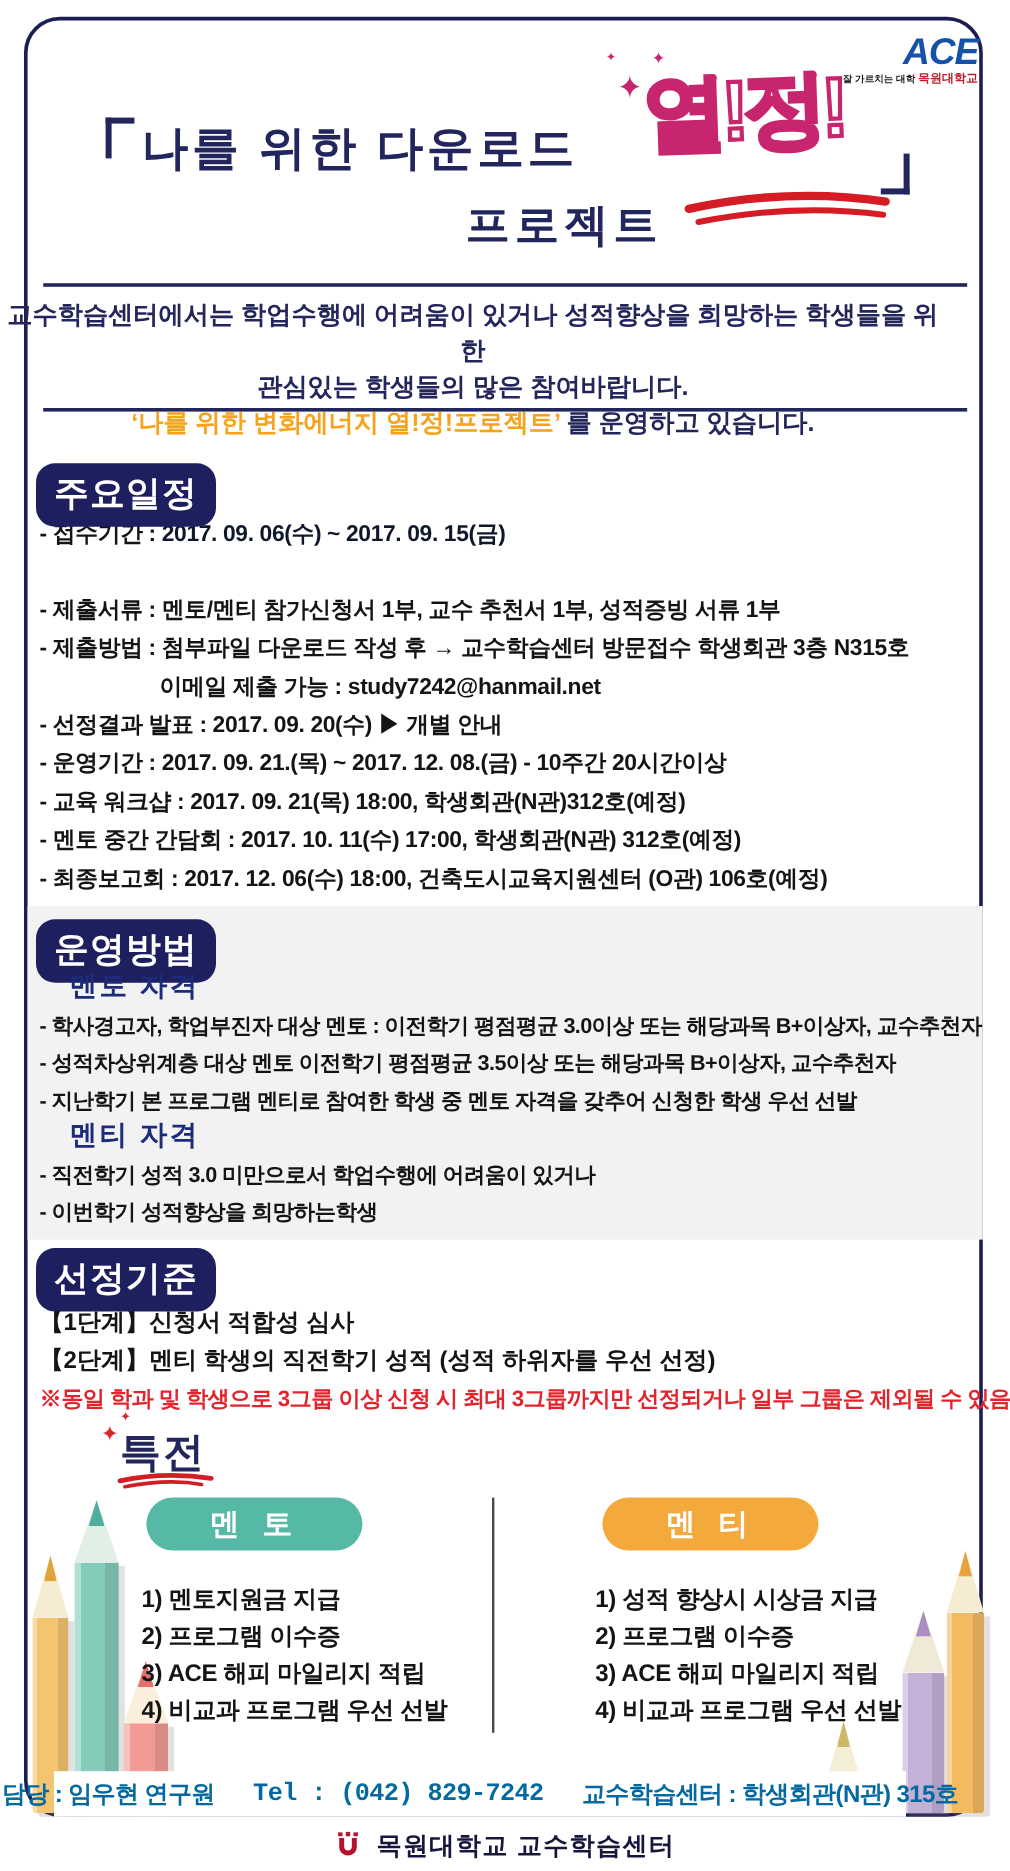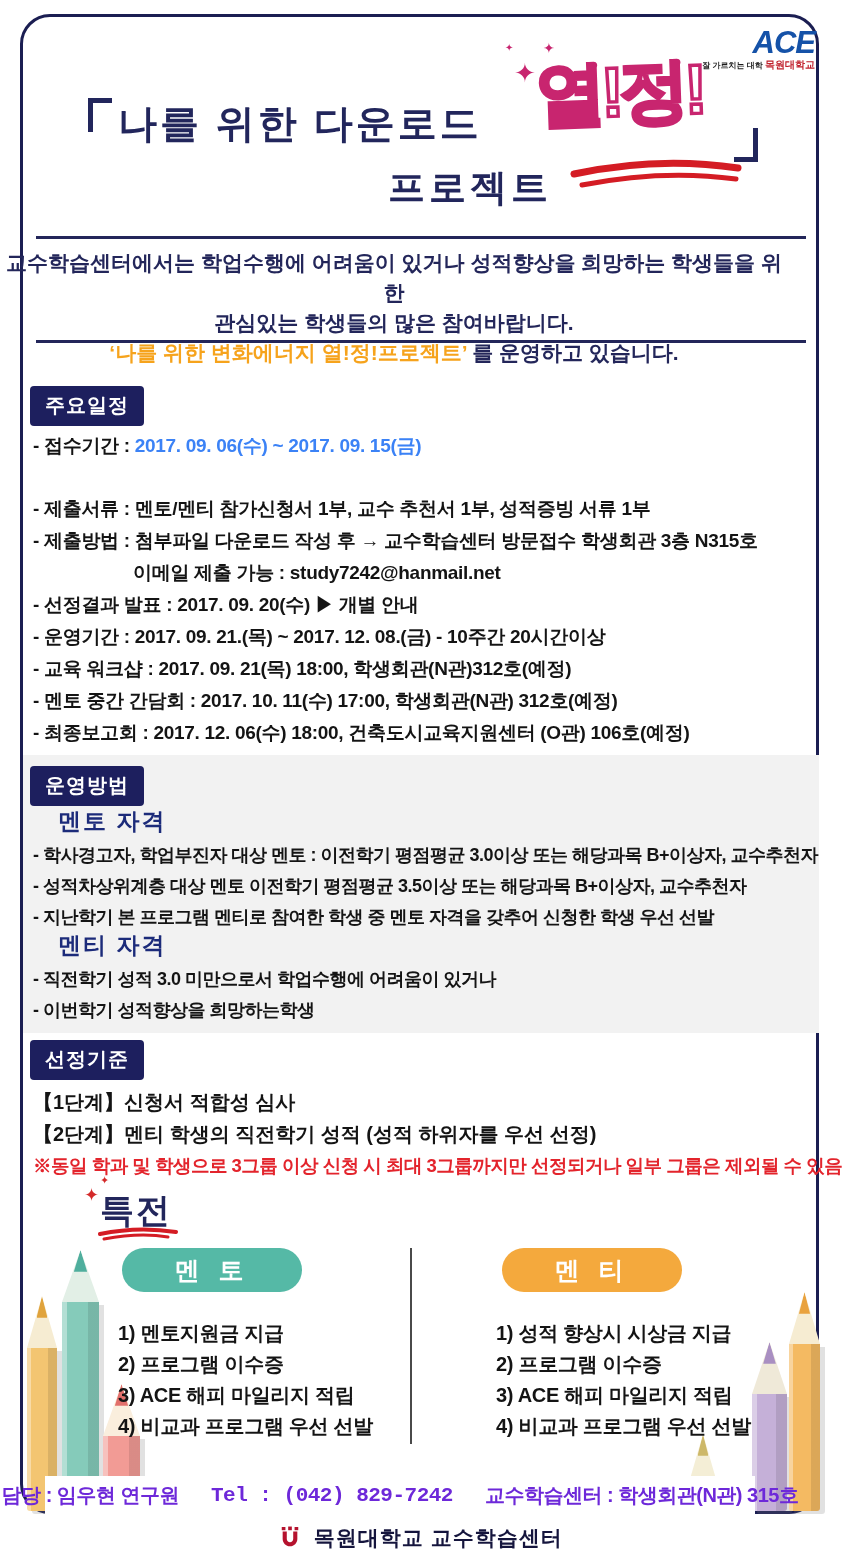--- a/index.html
+++ b/index.html
@@ -39,29 +39,29 @@
   .hr { position:absolute; left:36px; width:770px; height:3px; background:#23265a; }
   .hr1 { top:236px; } .hr2 { top:340px; }
 
   
   .intro { position:absolute; left:0; top:248px; width:788px; text-align:center;
     font-size:21px; font-weight:700; color:#23265a; line-height:30px; }
   .intro .hl { color:#f6a31c; }
 
   
   .pill { position:absolute; left:30px; background:#1d1f5e; color:#fff; font-weight:800;
-    font-size:20px; padding:6px 15px 7px; border-radius:4px; letter-spacing:1px; z-index:2; }
+    font-size:29px; padding:6px 15px 7px; border-radius:16px; letter-spacing:1px; z-index:2; }
   .pill-schedule { top:386px; } .pill-operation { top:766px; } .pill-criteria { top:1040px; }
 
   
   .schedule-list { position:absolute; left:33px; top:430px; list-style:none;
     font-size:19px; font-weight:700; color:#141414; line-height:32px; letter-spacing:-0.3px; white-space:nowrap; }
   .schedule-list li.first { margin-bottom:31px; }
   .schedule-list li.indent { padding-left:100px; }
-  .schedule-list .red { color:#3b82f6; }
+  .schedule-list .red { color:#0f172a; }
 
   
   .gray-box { position:absolute; left:23px; top:755px; width:796px; height:278px; background:#f2f2f2; z-index:0; }
   .qual-title { position:absolute; left:58px; font-size:23px; font-weight:800; color:#1c2b7a; z-index:2; letter-spacing:2px; }
   .qt-mentor { top:806px; } .qt-mentee { top:930px; }
   .qual-list { position:absolute; left:33px; list-style:none; font-size:18px; font-weight:700;
     color:#141414; line-height:31px; letter-spacing:-0.5px; white-space:nowrap; z-index:2; }
   .ql-mentor { top:840px; } .ql-mentee { top:964px; }
 
   
@@ -89,21 +89,21 @@
   .p-tip { height:52px; background:var(--wood); clip-path:polygon(50% 0,100% 100%,0 100%); position:relative; }
   .p-tip::after { content:""; position:absolute; left:32%; right:32%; top:0; height:42%;
     background:var(--lead); clip-path:polygon(50% 0,100% 100%,0 100%); }
   .p-body { flex:1; background:var(--body); border-radius:0 0 3px 3px;
     background-image:linear-gradient(90deg, rgba(255,255,255,.38) 0 14%, rgba(255,255,255,0) 14% 70%, rgba(0,0,0,.10) 70%);
     box-shadow:5px 3px 0 rgba(120,120,120,.22); }
 
   
   .footer-bar { position:absolute; left:45px; top:1476px; width:710px; height:38px; background:#fff;
     z-index:3; display:flex; align-items:center; justify-content:center; white-space:nowrap; }
-  .footer-bar .seg { font-size:20px; font-weight:800; color:#6d28d9; letter-spacing:-0.5px; }
+  .footer-bar .seg { font-size:20px; font-weight:800; color:#0369a1; letter-spacing:-0.5px; }
   .footer-bar .tel { font-family:Liberation Mono, monospace; font-size:21px; font-weight:700; }
   .vbar { display:inline-block; width:5px; height:24px; background:#111; margin:0 16px; }
 
   .bottom-line { position:absolute; left:0; top:1524px; width:842px; text-align:center; z-index:3; }
   .bottom-line .org { font-size:21px; font-weight:800; color:#15153d; letter-spacing:1px; vertical-align:middle; }
   .bottom-line svg { vertical-align:middle; margin-right:8px; }
 </style>
 </head>
 <body>
 

